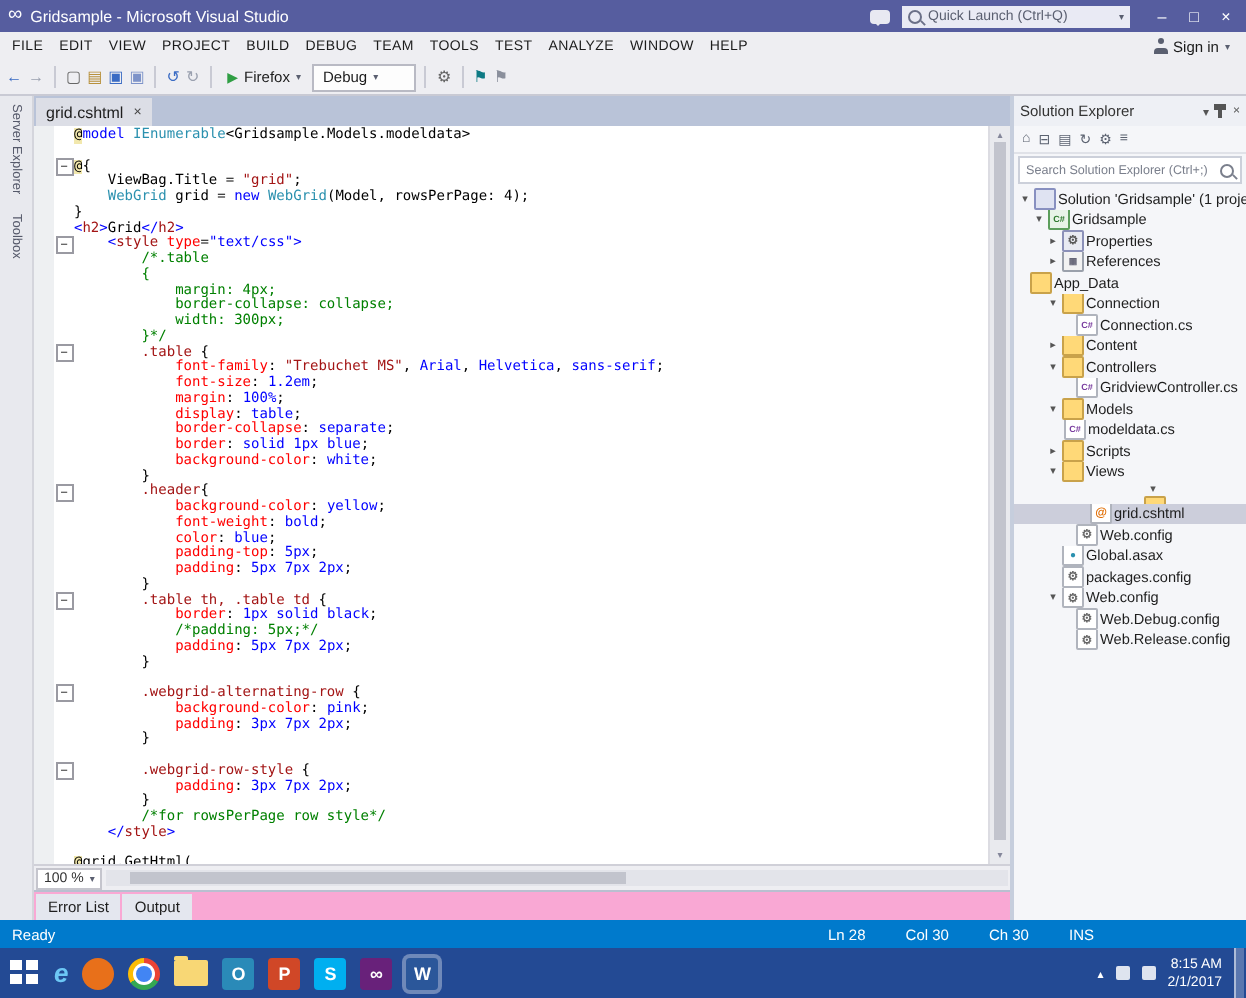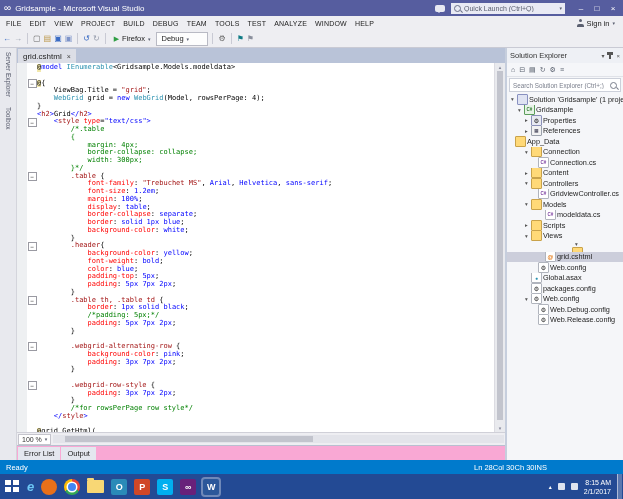--- a/index.html
+++ b/index.html
@@ -111,21 +111,21 @@
   .ti-refs{background:#f2f2f2;border:1px solid #9aa0ab;color:#667;}
   .ti-folder{background:#ffd978;border:1px solid #c9a24a;}
   .ti-cs{background:#fff;border:1px solid #b0b4bd;color:#7b3fa0;}
   .ti-cshtml{background:#fff;border:1px solid #b0b4bd;color:#e06c00;font-size:6px;}
   .ti-config{background:#fff;border:1px solid #b0b4bd;color:#666;font-size:6px;}
   .ti-asax{background:#fff;border:1px solid #b0b4bd;color:#2b91af;font-size:5px;}
 
   
   .status-bar{height:14px;background:#007acc;color:#fff;display:flex;align-items:center;
     font-size:7.5px;padding:0 6px;flex:none;}
-  .status-right{margin-left:auto;display:flex;margin-right:70px;}
+  .status-right{margin-left:auto;display:flex;gap:20px;margin-right:70px;}
 
   
   .taskbar{height:25px;background:#234a94;display:flex;align-items:center;flex:none;}
   .tb-icons{display:flex;align-items:center;gap:7px;padding-left:5px;}
   .tk-start{width:15px;height:13px;position:relative;display:inline-block;}
   .tk-start::before{content:"";position:absolute;left:0;top:0;width:6px;height:5px;background:#fff;
     box-shadow:8px 0 0 #fff,0 7px 0 #fff,8px 7px 0 #fff;}
   .tk-circle{width:16px;height:16px;border-radius:50%;display:inline-flex;align-items:center;
     justify-content:center;color:#fff;font-size:10px;font-weight:bold;}
   .tk-chrome{width:16px;height:16px;border-radius:50%;display:inline-block;position:relative;
@@ -373,21 +373,21 @@
           <div class="tree-row" style="padding-left: 23px;">
             <span class="expander"></span>
             <span class="ti ti-cs">C#</span>
             <span class="tree-label">GridviewController.cs</span>
           </div>
           <div class="tree-row" style="padding-left: 16px;">
             <span class="expander">▾</span>
             <span class="ti ti-folder"></span>
             <span class="tree-label">Models</span>
           </div>
-          <div class="tree-row" style="padding-left: 30px;">
+          <div class="tree-row" style="padding-left: 17px;">
             <span class="expander"></span>
             <span class="ti ti-cs">C#</span>
             <span class="tree-label">modeldata.cs</span>
           </div>
           <div class="tree-row" style="padding-left: 16px;">
             <span class="expander">▸</span>
             <span class="ti ti-folder"></span>
             <span class="tree-label">Scripts</span>
           </div>
           <div class="tree-row" style="padding-left: 16px;">

